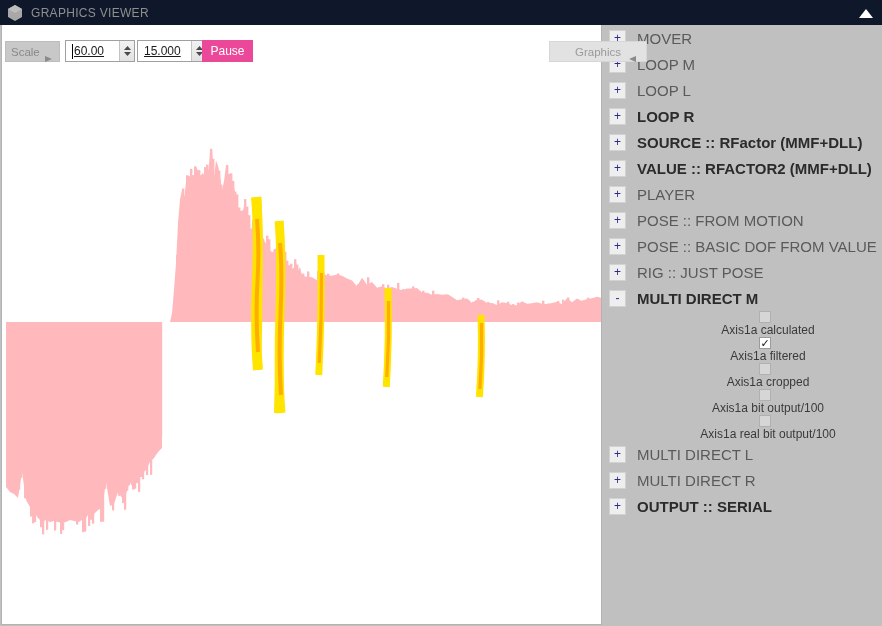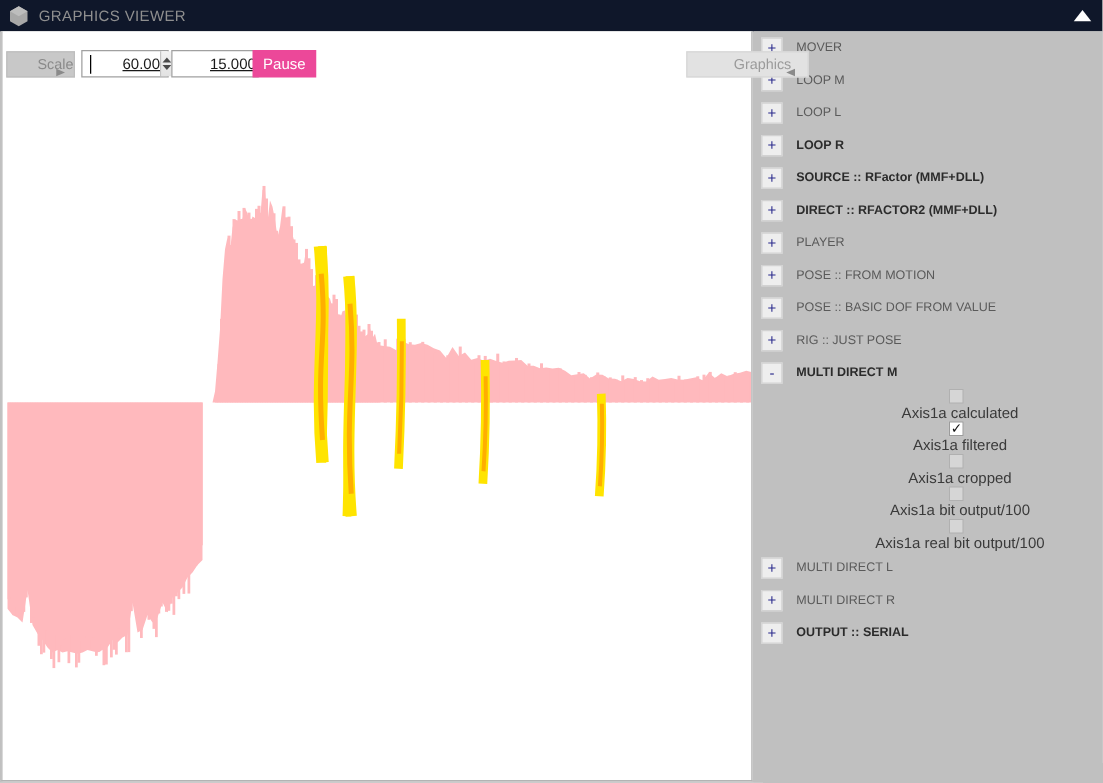--- a/index.html
+++ b/index.html
@@ -56,21 +56,21 @@
   }
   #plot-area svg { display: block; }
 
   
   #toolbar {
     position: absolute; left: 1px; top: 38px;
     width: 601px; height: 28px;
     z-index: 5;
     pointer-events: none;
   }
-  #toolbar > * { pointer-events: auto; padding-left: 24px; }
+  #toolbar > * { pointer-events: auto; }
 
   .scale-tab {
     position: absolute; left: 4px; top: 3px;
     width: 55px; height: 21px;
     background: #c8c8c8;
     border: 1px solid #bdbdbd;
     display: flex; align-items: center;
     padding-left: 5px;
   }
   .scale-tab .lbl {
@@ -162,21 +162,21 @@
     display: flex; align-items: center; justify-content: center;
     font-size: 12px;
     line-height: 1;
     color: #2a2a8c;
     font-family: "Liberation Sans", sans-serif;
     cursor: pointer;
     flex: none;
   }
   .node-label {
     margin-left: 11px;
-    font-size: 10px;
+    font-size: 15px;
     color: #5a5a5a;
     white-space: nowrap;
   }
   .node-label.strong {
     color: #2b2b2b;
     font-weight: bold;
   }
 
   .tree-child {
     position: relative;
@@ -539,21 +539,21 @@
       <div class="tree-node">
         <div class="expander">+</div>
         <div class="node-label strong">LOOP R</div>
       </div>
       <div class="tree-node">
         <div class="expander">+</div>
         <div class="node-label strong">SOURCE :: RFactor (MMF+DLL)</div>
       </div>
       <div class="tree-node">
         <div class="expander">+</div>
-        <div class="node-label strong">DIRECT :: RFACTOR2 (MMF+DLL)</div>
+        <div class="node-label strong">VALUE :: RFACTOR2 (MMF+DLL)</div>
       </div>
       <div class="tree-node">
         <div class="expander">+</div>
         <div class="node-label">PLAYER</div>
       </div>
       <div class="tree-node">
         <div class="expander">+</div>
         <div class="node-label">POSE :: FROM MOTION</div>
       </div>
       <div class="tree-node">

